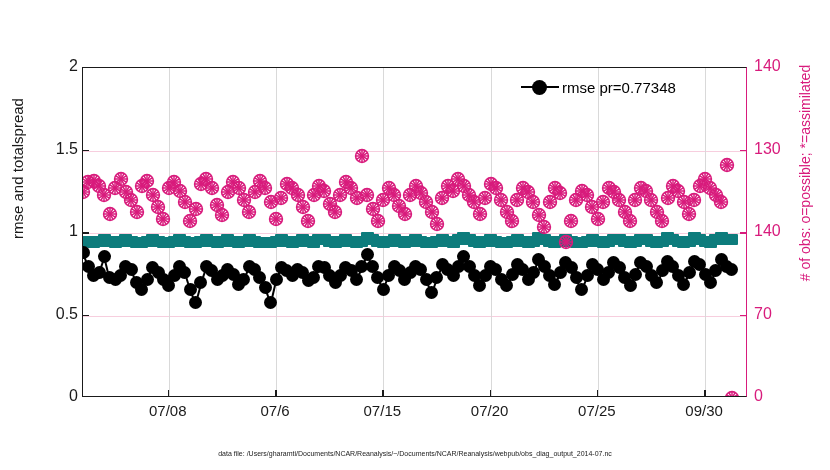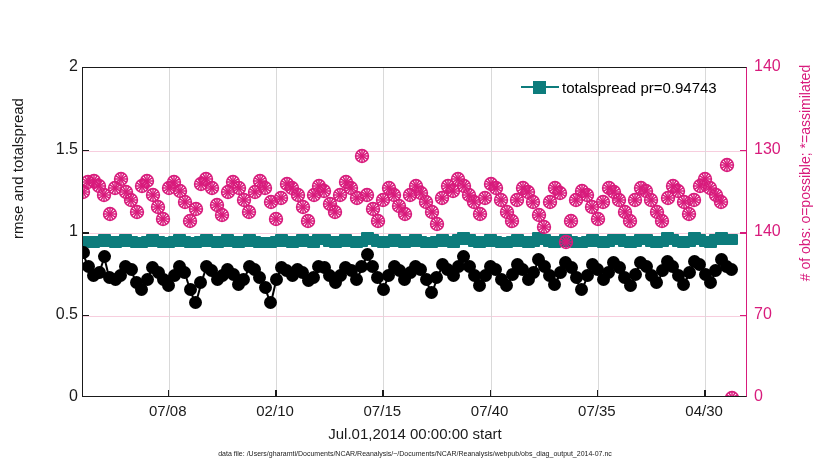--- a/index.html
+++ b/index.html
@@ -2354,40 +2354,39 @@
       <div class="ytick-r-mark" style="top: 314.5px;"></div>
       <div class="ytick-r" style="top: 232px;">140</div>
       <div class="ytick-r-mark" style="top: 232px;"></div>
       <div class="ytick-r" style="top: 149.5px;">130</div>
       <div class="ytick-r-mark" style="top: 149.5px;"></div>
       <div class="ytick-r" style="top: 67px;">140</div>
     </div>
   <div id="ticks-x">
       <div class="xtick-lbl" style="left: 167.806px;">07/08</div>
       <div class="xtick-mark" style="left: 167.806px;"></div>
-      <div class="xtick-lbl" style="left: 275.065px;">02/10</div>
+      <div class="xtick-lbl" style="left: 275.065px;">07/6</div>
       <div class="xtick-mark" style="left: 275.065px;"></div>
       <div class="xtick-lbl" style="left: 382.323px;">07/15</div>
       <div class="xtick-mark" style="left: 382.323px;"></div>
-      <div class="xtick-lbl" style="left: 489.581px;">07/40</div>
+      <div class="xtick-lbl" style="left: 489.581px;">07/20</div>
       <div class="xtick-mark" style="left: 489.581px;"></div>
-      <div class="xtick-lbl" style="left: 596.839px;">07/35</div>
+      <div class="xtick-lbl" style="left: 596.839px;">07/25</div>
       <div class="xtick-mark" style="left: 596.839px;"></div>
-      <div class="xtick-lbl" style="left: 704.097px;">04/30</div>
+      <div class="xtick-lbl" style="left: 704.097px;">09/30</div>
       <div class="xtick-mark" style="left: 704.097px;"></div>
     </div>
 
   <div id="ylabel-left">rmse and totalspread</div>
   <div id="ylabel-right"># of obs: o=possible; *=assimilated</div>
-  <div id="xlabel">Jul.01,2014 00:00:00 start</div>
   <div id="datafile">data file: /Users/gharamti/Documents/NCAR/Reanalysis/~/Documents/NCAR/Reanalysis/webpub/obs_diag_output_2014-07.nc</div>
 
   <div id="legend">
     <div class="legend-row">
       <span class="legend-sample">
-        <span class="lseg" style="background:#0d7c7c"></span>
-        <span class="lmk-square" style="background:#0d7c7c"></span>
+        <span class="lseg" style="background:#000000"></span>
+        <span class="lmk-circle" style="background:#000000"></span>
       </span>
-      <span class="legend-label">totalspread pr=0.94743</span>
+      <span class="legend-label">rmse pr=0.77348</span>
     </div>
   </div>
 
 </div>
 
 </body></html>

